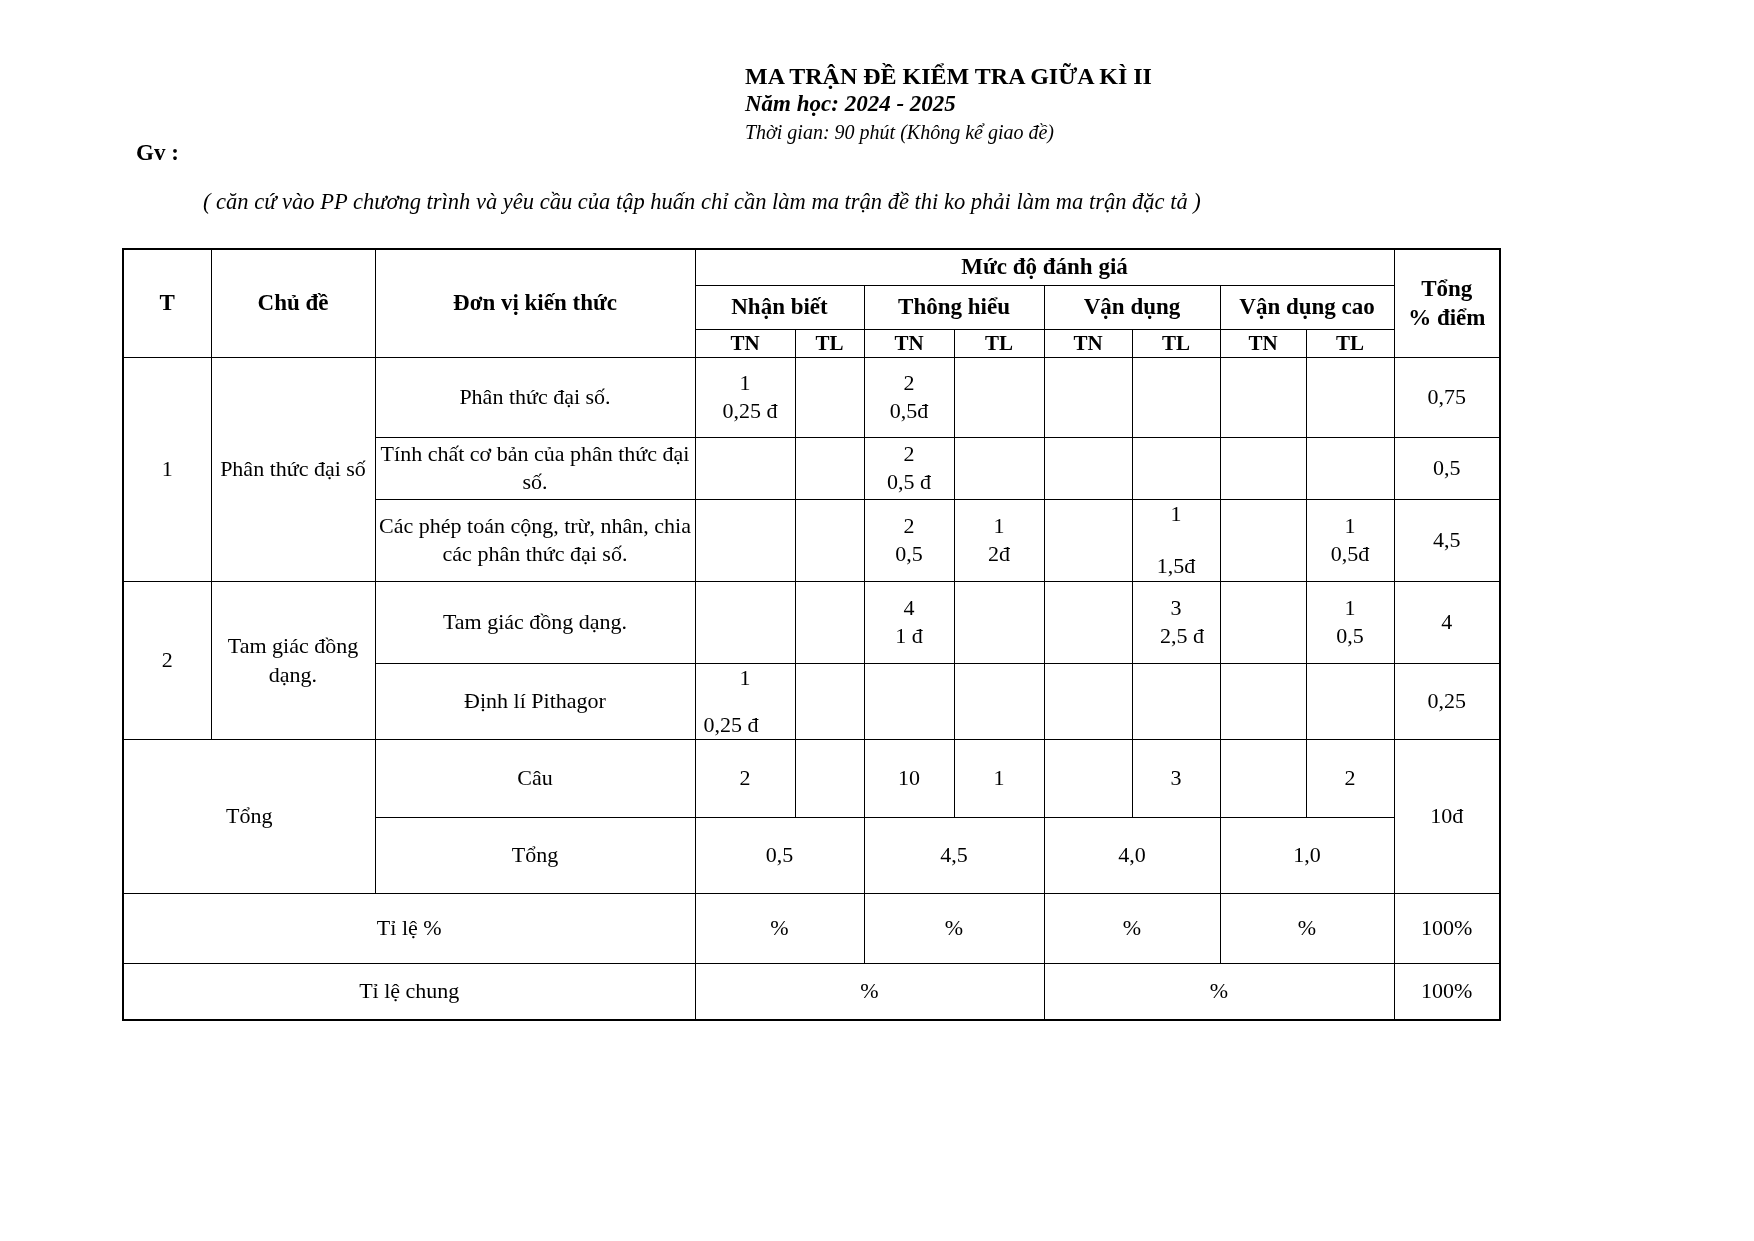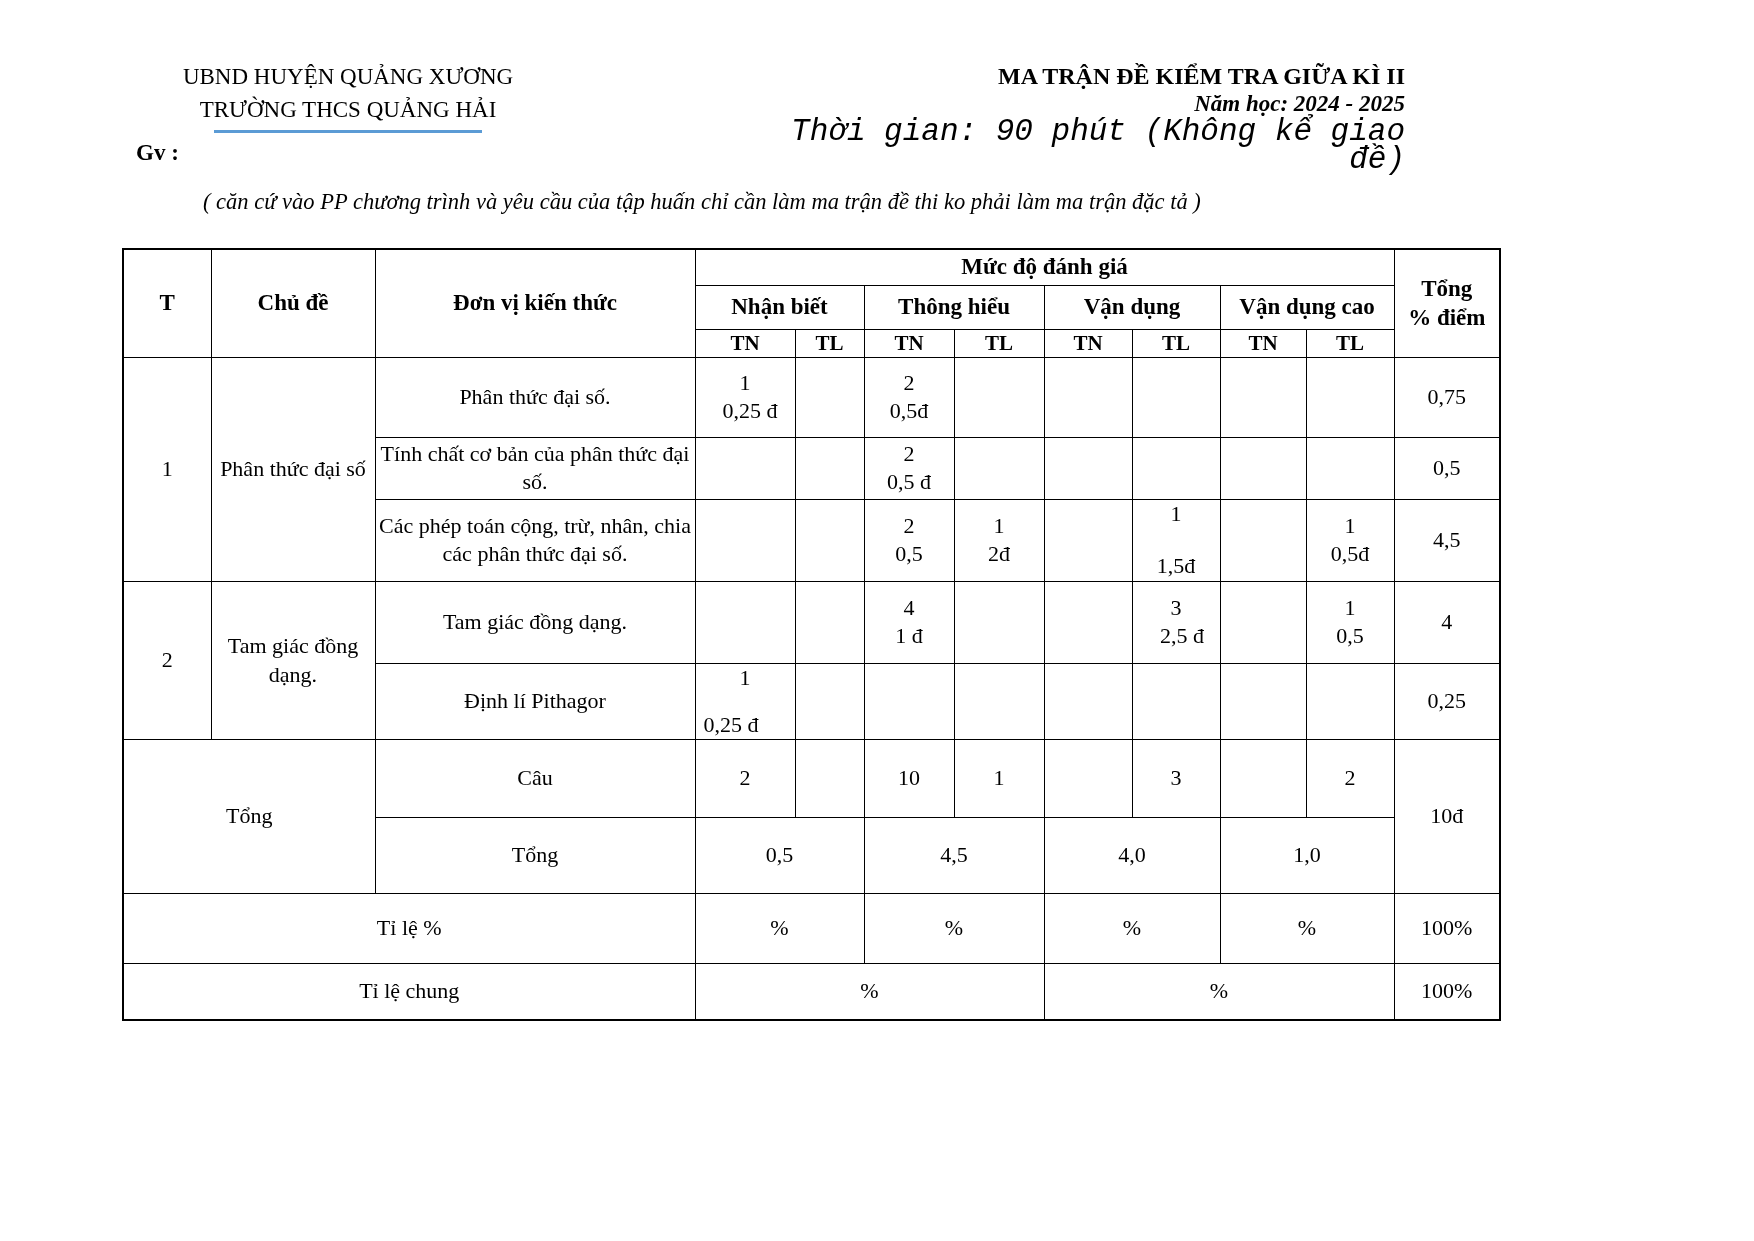--- a/index.html
+++ b/index.html
@@ -6,25 +6,25 @@
   .page {
     position:relative; width:1754px; height:1241px;
     background:#ffffff; overflow:hidden;
     font-family:"Liberation Serif", serif; color:#000;
   }
   
   .hdr-left { position:absolute; left:128px; top:60px; width:440px; text-align:center;
               font-size:23px; line-height:33px; }
   .blue-rule { width:268px; height:3px; margin:4px auto 0 auto; background:#5b9bd5; }
   .gv { position:absolute; left:136px; top:140px; font-size:23px;font-weight:bold; }
-  .hdr-right { position:absolute; left:745px; top:62px; width:660px; text-align:right; line-height:28px; }
+  .hdr-right { position:absolute; left:745px; top:62px; width:660px; text-align:left; line-height:28px; }
   .doc-title { font-size:24px; font-weight:bold; }
   .doc-year  { font-size:23px; font-weight:bold; font-style:italic; }
   .doc-subj  { font-size:24px; font-weight:bold; }
-  .doc-time  { font-size:31px; font-style:italic;font-family:Liberation Mono, monospace; }
+  .doc-time  { font-size:20px; font-style:italic; }
   .note { position:absolute; left:203px; top:189px; font-size:22.5px; font-style:italic; white-space:nowrap; }
 
   
   table.matrix {
     position:absolute; left:122px; top:248px; width:1377px;
     border-collapse:collapse; table-layout:fixed; border:2px solid #000;
   }
   .matrix th, .matrix td {
     border:1px solid #000; padding:0; font-size:22px; font-weight:normal;
     vertical-align:middle; text-align:center; line-height:1.3; overflow:hidden;
@@ -49,25 +49,20 @@
   .cau-vdc { text-align:right; padding-right:14px; }
   .diem-nb { vertical-align:bottom; text-align:left; padding:0 0 2px 8px; }
   .pct-low { vertical-align:bottom; padding-bottom:3px; }
   .gray-top { border-top:3px solid #808080; }
 </style>
 </head>
 <body>
 
 <div class="page">
 
-  <div class="hdr-left">
-    <div>UBND HUYỆN QUẢNG XƯƠNG</div>
-    <div>TRƯỜNG THCS QUẢNG HẢI</div>
-    <div class="blue-rule"></div>
-  </div>
   <div class="gv">Gv :</div>
 
   <div class="hdr-right">
     <div class="doc-title">MA TRẬN ĐỀ KIỂM TRA GIỮA KÌ II</div>
     <div class="doc-year">Năm học: 2024 - 2025</div>
     <div class="doc-time">Thời gian: 90 phút (Không kể giao đề)</div>
   </div>
 
   <div class="note">( căn cứ vào PP chương trình  và yêu cầu của tập huấn chỉ cần làm ma trận đề thi ko phải làm ma trận đặc tả )</div>
 

